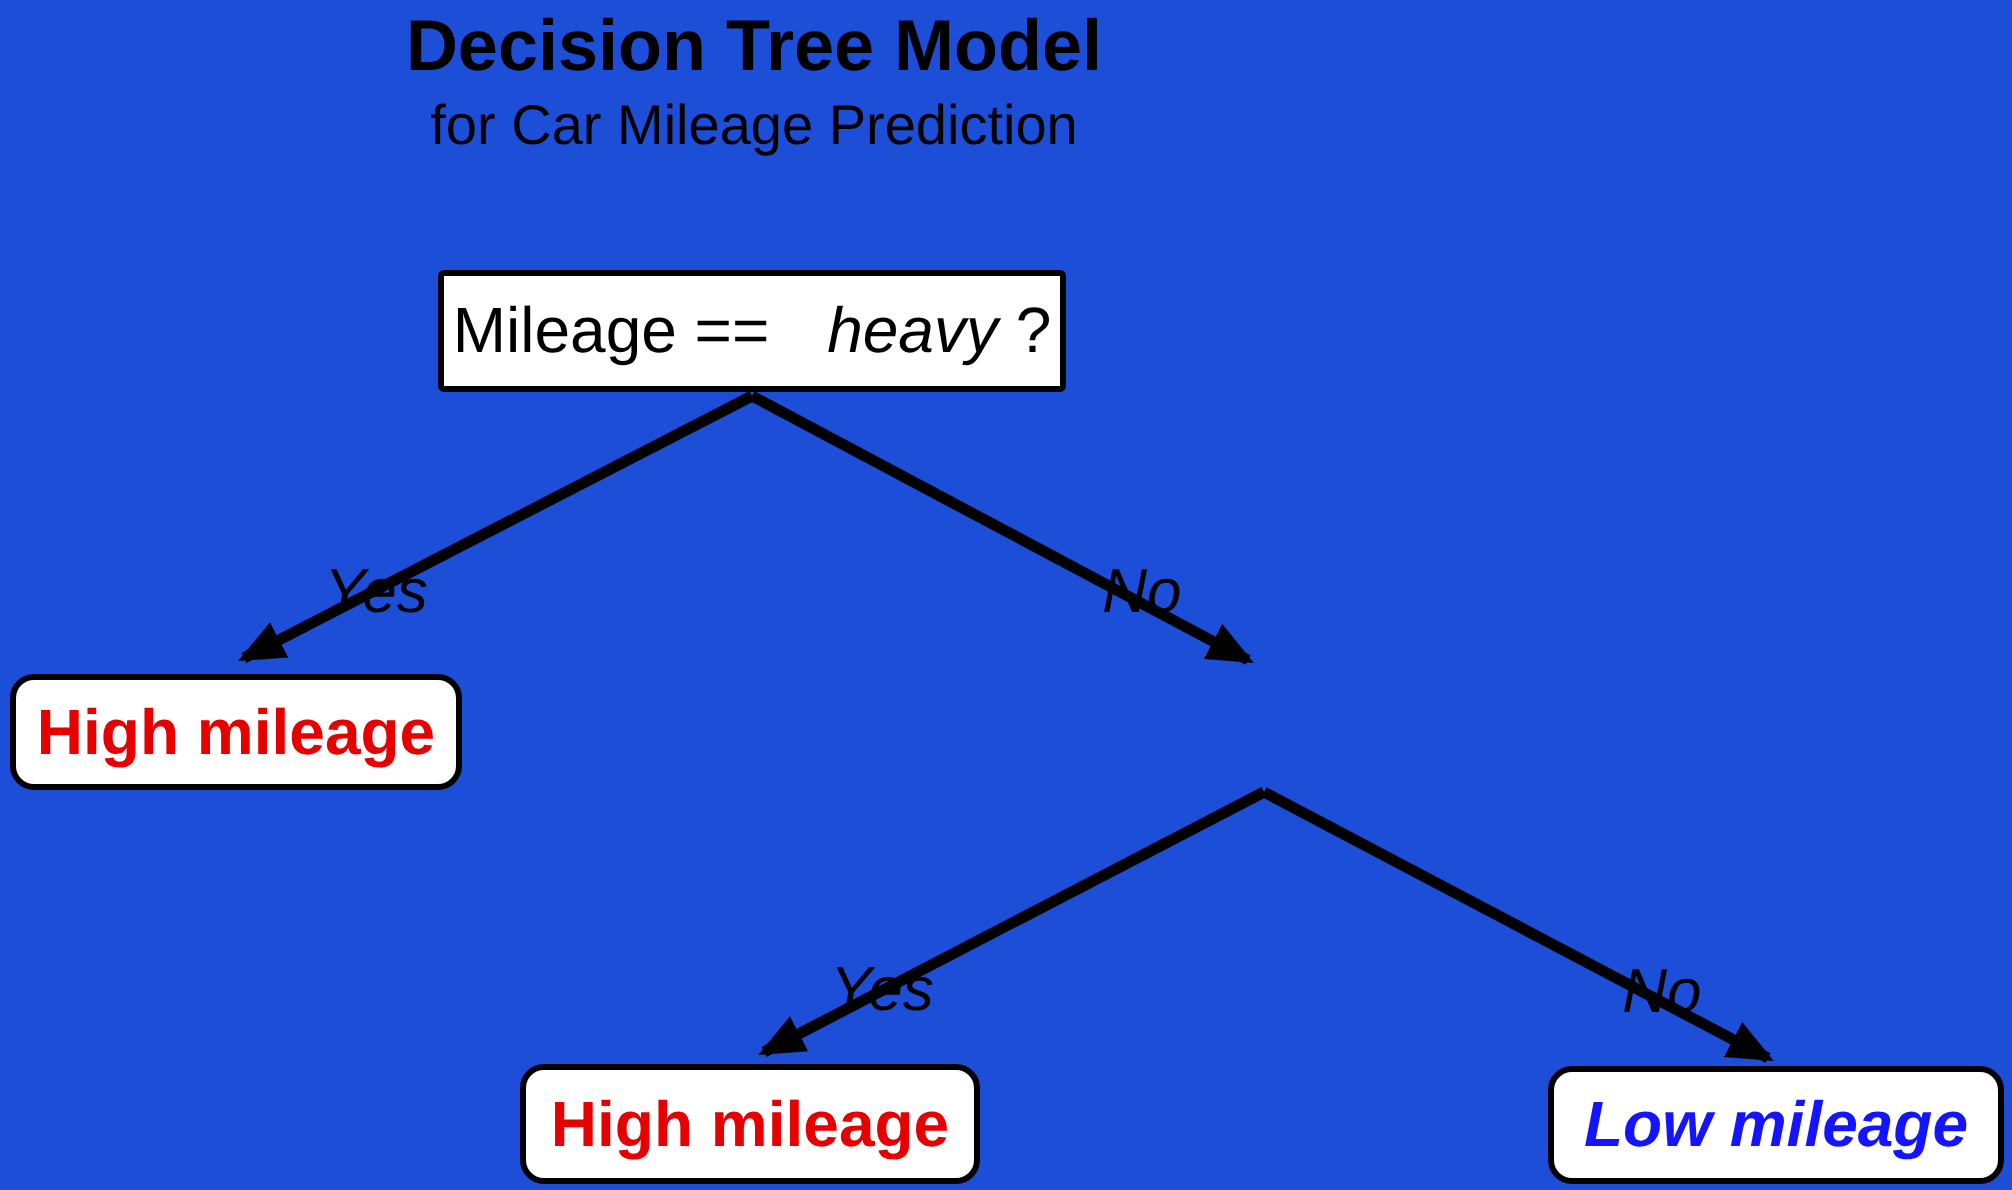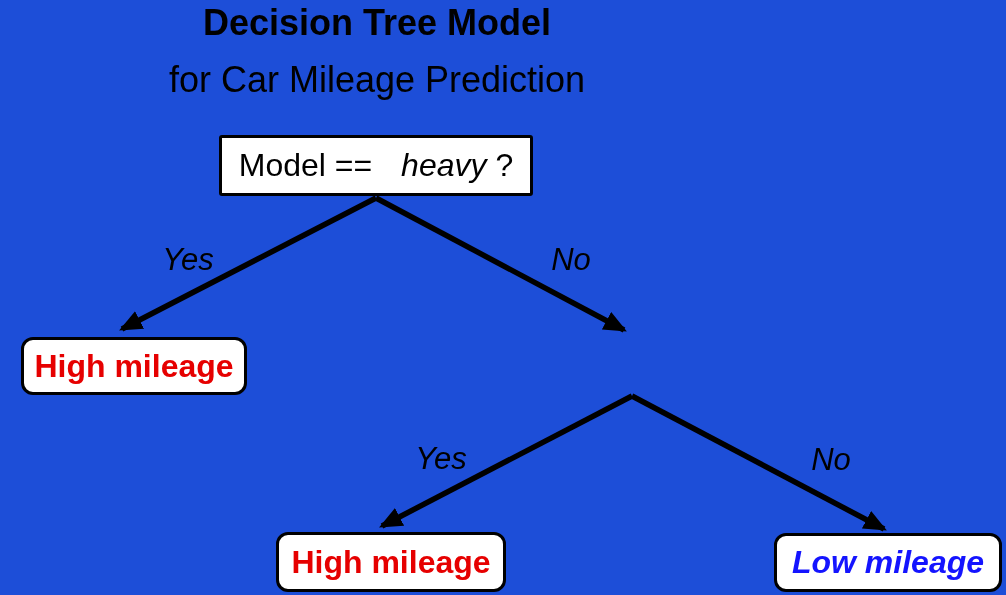--- a/index.html
+++ b/index.html
@@ -28,58 +28,59 @@
     left: 47px;
     width: 660px;
     text-align: center;
   }
   .title {
     font-size: 36px;
     font-weight: 700;
     line-height: 1.15;
   }
   .subtitle {
-    font-size: 36px;
+    font-size: 28px;
     font-weight: 400;
     line-height: 1.15;
-    margin-top: 16px;
+    margin-top: 4px;
   }
   .node {
     position: absolute;
     background: #ffffff;
     border: 3px solid #000000;
     display: flex;
     align-items: center;
     justify-content: center;
     box-sizing: border-box;
     font-size: 32px;
     white-space: nowrap;
   }
   .decision {
     border-radius: 3px;
   }
   .leaf {
     border-radius: 12px;
     font-weight: 700;
   }
-  .leaf.red  { color: var(--red,  #e60000); margin-left: 16px; }
+  .leaf.red  { color: var(--red,  #e60000); }
   .leaf.blue { color: var(--blue, #1414ff); }
   .node .it { font-style: italic; margin-left: 20px; }
   #root-node        { left: 219px; top: 135px; width: 314px; height: 61px; }
   #horsepower-node  { left: 463px; top: 336px; width: 342px; height: 60px; }
   #leaf-left        { left:   5px; top: 337px; width: 226px; height: 58px; }
   #leaf-center      { left: 260px; top: 532px; width: 230px; height: 60px; }
   #leaf-right       { left: 774px; top: 533px; width: 228px; height: 59px; font-style: italic; }
   .edge-label {
     position: absolute;
     width: 90px;
     text-align: center;
     font-size: 31px;
     font-style: italic;
     font-weight: 400;
+    margin-top: 36px;
   }
   #label-root-yes { left: 143px; top: 242px; }
   #label-root-no  { left: 526px; top: 242px; }
   #label-hp-yes   { left: 396px; top: 441px; }
   #label-hp-no    { left: 786px; top: 442px; }
 </style>
 </head>
 <body>
 
 <div id="canvas" style="--red: #e60000; --blue: #1414ff;">
@@ -95,21 +96,21 @@
     <line x1="632" y1="396" x2="382" y2="526" stroke="#000000" stroke-width="5.5" marker-end="url(#arrowhead)"></line>
     <line x1="632" y1="396" x2="884" y2="529" stroke="#000000" stroke-width="5.5" marker-end="url(#arrowhead)"></line>
   </svg>
 
   <div class="header">
     <div class="title">Decision Tree Model</div>
     <div class="subtitle">for Car Mileage Prediction</div>
   </div>
 
   <div id="root-node" class="node decision">
-    <span><span>Model == </span><span class="it">heavy</span><span> ?</span></span>
+    <span><span>Mileage == </span><span class="it">heavy</span><span> ?</span></span>
   </div>
 
 
   <div id="leaf-left" class="node leaf red">
     <span>High mileage</span>
   </div>
 
   <div id="leaf-center" class="node leaf red">
     <span>High mileage</span>
   </div>

